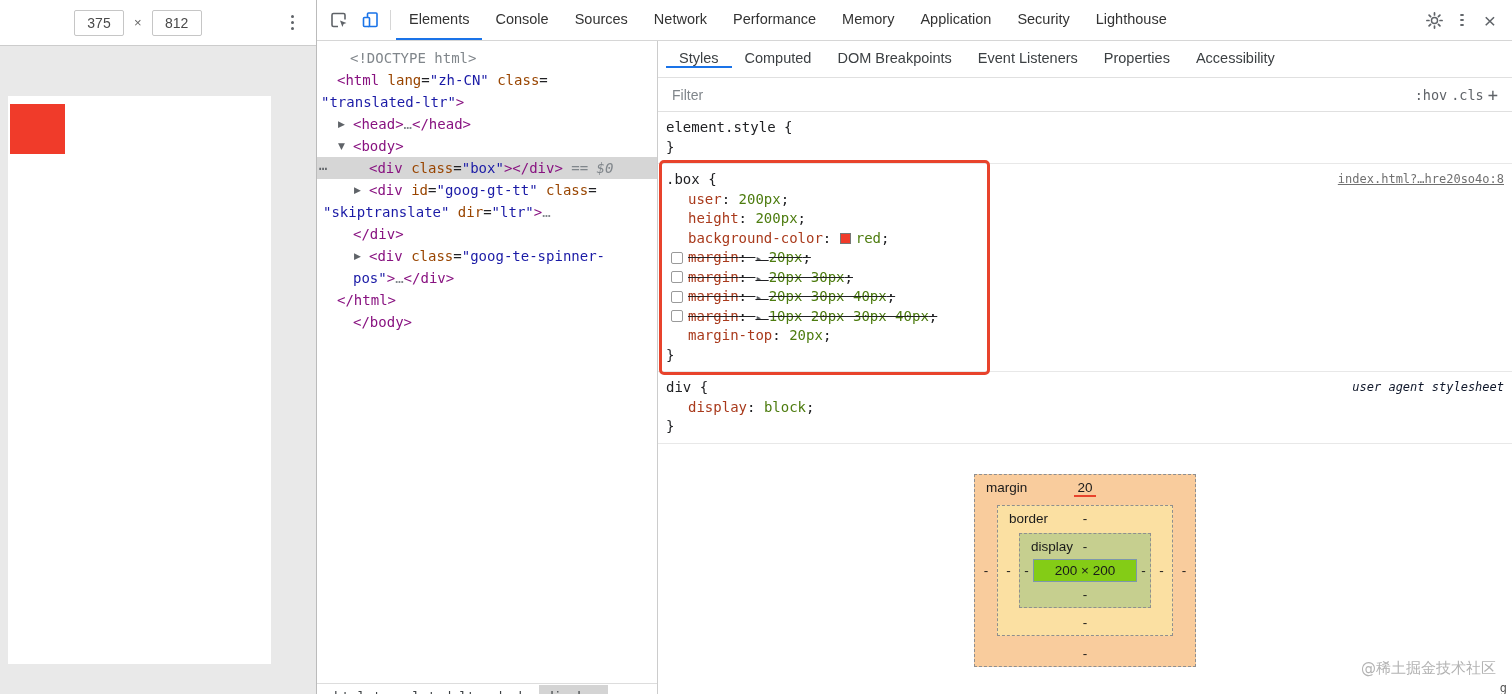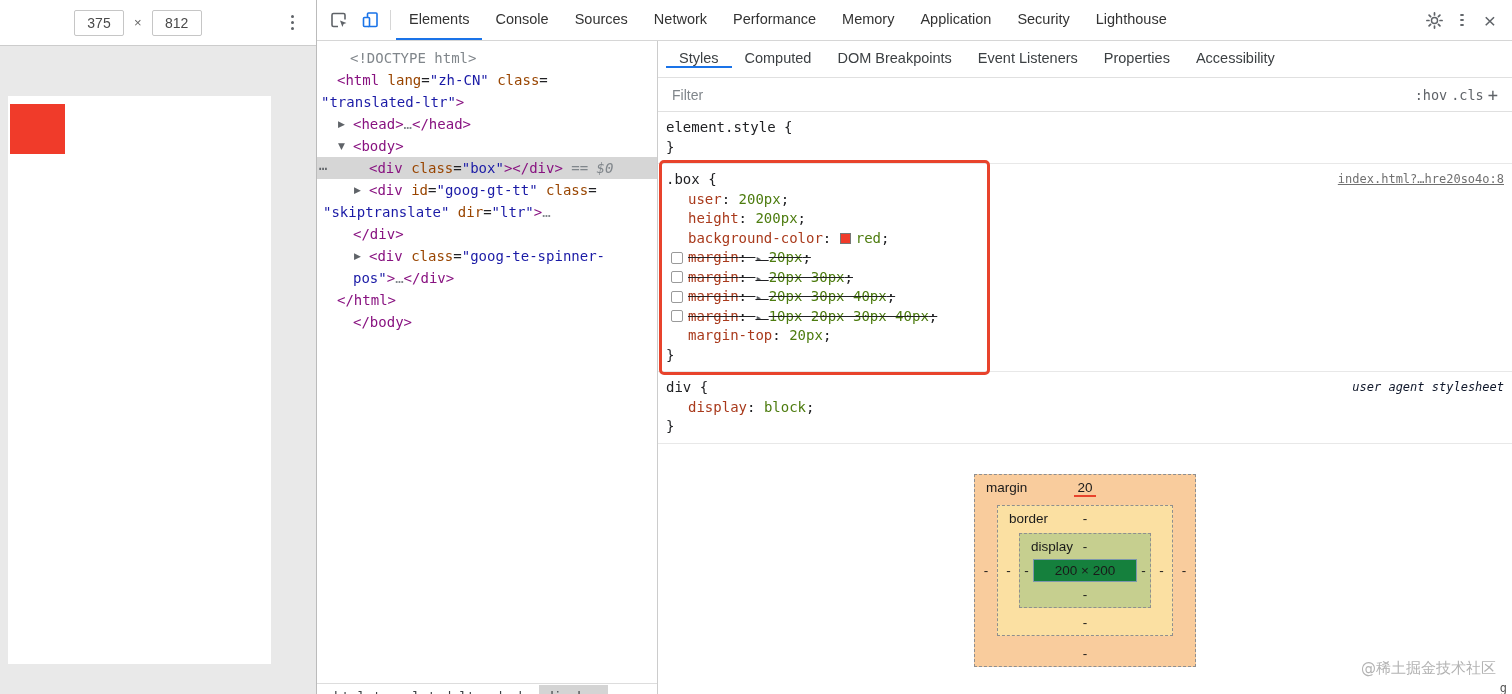--- a/index.html
+++ b/index.html
@@ -88,21 +88,21 @@
   .annotation-rect{position:absolute;left:1px;top:-4px;bottom:-4px;width:331px;
     border:3px solid #e8432c;border-radius:5px;pointer-events:none;z-index:2}
 
   
   .bm-wrap{display:flex;justify-content:center;margin-top:30px}
   .bm{position:relative;border:1px dashed #8f8f8f;
     font-family:"Liberation Sans","DejaVu Sans",sans-serif;font-size:13.5px;color:#1a1a1a}
   .bm-margin{width:222px;height:193px;padding:30px 22px;background:#f9cc9d}
   .bm-border{width:100%;height:100%;padding:27px 21px;background:#fbe0a2}
   .bm-padding{width:100%;height:100%;padding:25px 13px;background:#c6cf8f}
-  .bm-content{width:100%;height:100%;background:#15803d;border:1px solid #7d97ad;
+  .bm-content{width:100%;height:100%;background:#84cc16;border:1px solid #7d97ad;
     display:flex;align-items:center;justify-content:center;font-size:13.5px;color:#1a1a1a}
   .bm-label{position:absolute;top:5px;left:11px}
   .bm-top{position:absolute;top:5px;left:0;right:0;text-align:center}
   .bm-left{position:absolute;left:0;top:50%;transform:translateY(-50%);width:21px;text-align:center}
   .bm-right{position:absolute;right:0;top:50%;transform:translateY(-50%);width:21px;text-align:center}
   .bm-bottom{position:absolute;bottom:5px;left:0;right:0;text-align:center}
   .bm-margin>.bm-left,.bm-margin>.bm-right{width:22px}
   .bm-padding>.bm-left,.bm-padding>.bm-right{width:13px}
   .red-underline{border-bottom:2px solid #e8432c;padding:0 3px}
 

